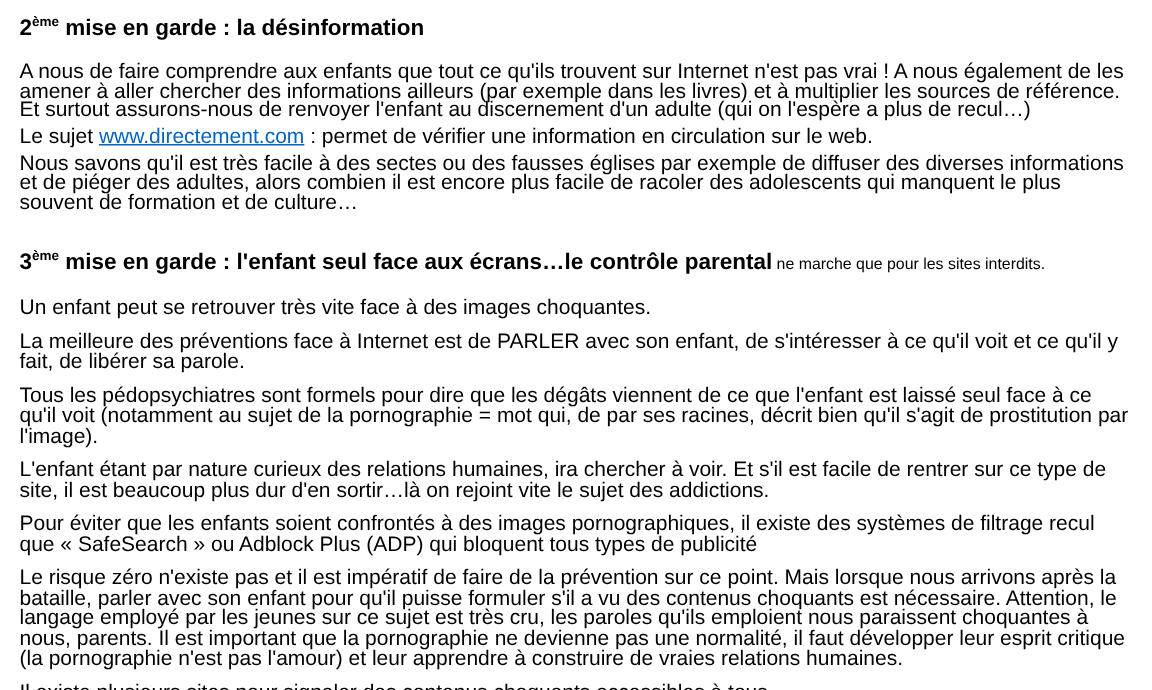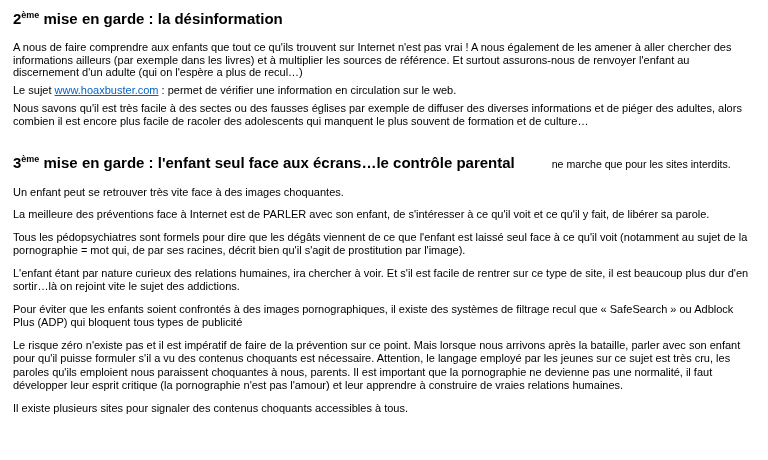--- a/index.html
+++ b/index.html
@@ -29,27 +29,26 @@
     vertical-align: super;
     line-height: 0;
   }
   .sec-heading .h-regular {
     font-weight: bold;
     text-align: right;
   }
   .sec-heading .h-small {
     font-weight: normal;
     font-size: 10.6px;
-    padding-left: 34px;
   }
   .sec-heading-2 {
     margin-top: 26px;
   }
   .body-text p {
-    font-size: 11px;
+    font-size: 14px;
     margin: 0;
   }
   .sec1 p {
     line-height: 12.6px;
     margin-bottom: 5.5px;
   }
   .sec2 p {
     line-height: 13.5px;
     margin-bottom: 9px;
   }
@@ -64,21 +63,21 @@
 </style>
 </head>
 <body>
 
 <div class="page">
 
   <div class="sec-heading"><span>2</span><span class="sup">ème</span><span> mise en garde : la désinformation</span></div>
 
   <div class="body-text sec1">
     <p>A nous de faire comprendre aux enfants que tout ce qu'ils trouvent sur Internet n'est pas vrai ! A nous également de les amener à aller chercher des informations ailleurs (par exemple dans les livres) et à multiplier les sources de référence. Et surtout assurons-nous de renvoyer l'enfant au discernement d'un adulte (qui on l'espère a plus de recul…)</p>
-    <p><span>Le sujet </span><a class="doc-link">www.hoaxbuster.com</a><span> : permet de vérifier une information en circulation sur le web.</span></p>
+    <p><span>Le sujet </span><a class="doc-link">www.directement.com</a><span> : permet de vérifier une information en circulation sur le web.</span></p>
     <p>Nous savons qu'il est très facile à des sectes ou des fausses églises par exemple de diffuser des diverses informations et de piéger des adultes, alors combien il est encore plus facile de racoler des adolescents qui manquent le plus souvent de formation et de culture…</p>
   </div>
 
   <div class="sec-heading sec-heading-2"><span>3</span><span class="sup">ème</span><span> mise en garde</span><span class="h-regular"> : l'enfant seul face aux écrans…</span><span>le contrôle parental</span><span class="h-small"> ne marche que pour les sites interdits.</span></div>
 
   <div class="body-text sec2">
     <p>Un enfant peut se retrouver très vite face à des images choquantes.</p>
     <p>La meilleure des préventions face à Internet est de PARLER avec son enfant, de s'intéresser à ce qu'il voit et ce qu'il y fait, de libérer sa parole.</p>
     <p>Tous les pédopsychiatres sont formels pour dire que les dégâts viennent de ce que l'enfant est laissé seul face à ce qu'il voit (notamment au sujet de la pornographie = mot qui, de par ses racines, décrit bien qu'il s'agit de prostitution par l'image).</p>
     <p>L'enfant étant par nature curieux des relations humaines, ira chercher à voir. Et s'il est facile de rentrer sur ce type de site, il est beaucoup plus dur d'en sortir…là on rejoint vite le sujet des addictions.</p>

